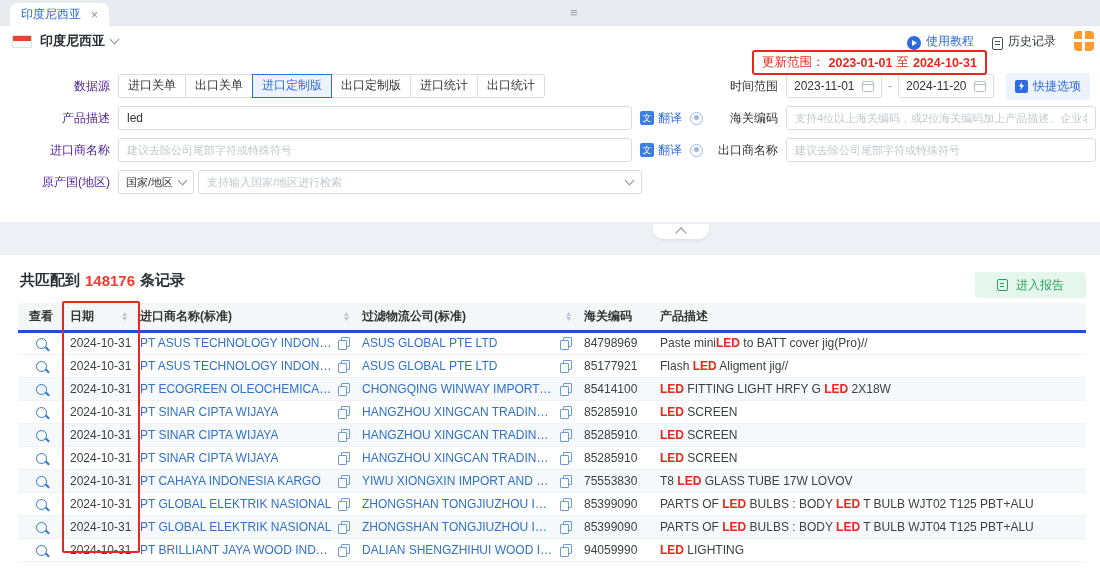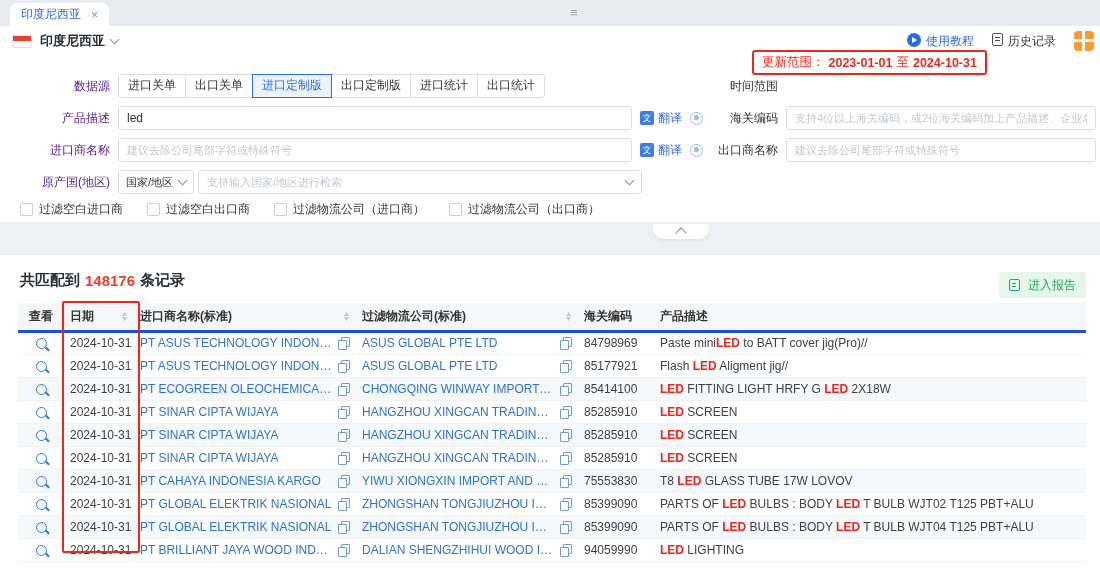--- a/index.html
+++ b/index.html
@@ -19,21 +19,21 @@
 
   
   .appheader{position:absolute;top:26px;left:0;right:0;height:30px;background:#fff;display:flex;align-items:center;padding:0 12px;box-sizing:border-box}
   .flag{width:20px;height:13px;border:1px solid #e2e2e2;display:flex;flex-direction:column;box-sizing:border-box}
   .flag i{flex:1;display:block}
   .flag .f-top{background:#e8412c}
   .flag .f-bot{background:#fff}
   .country{font-size:13px;font-weight:bold;color:#2b2f36;margin:0 6px 0 8px;cursor:pointer}
   .chev{width:6px;height:6px;border-right:1.5px solid #8a929c;border-bottom:1.5px solid #8a929c;display:inline-block;transform:rotate(45deg);margin-top:-3px}
   .hdr-right{margin-left:auto;display:flex;align-items:center;gap:18px}
-  .hlink{display:inline-flex;align-items:flex-start;gap:5px;color:#2e6ae0;cursor:pointer}
+  .hlink{display:inline-flex;align-items:flex-end;gap:5px;color:#2e6ae0;cursor:pointer}
   .hlink.dark{color:#33373d}
   .ic-tut{width:14px;height:14px;border-radius:50%;background:#2e6ae0;position:relative;display:inline-block}
   .ic-tut::after{content:'';position:absolute;left:5px;top:4px;border-left:5px solid #fff;border-top:3px solid transparent;border-bottom:3px solid transparent}
   .ic-doc{width:11px;height:13px;border:1.2px solid #4a4f57;border-radius:2px;position:relative;display:inline-block;box-sizing:border-box}
   .ic-doc::after{content:'';position:absolute;left:2px;top:3px;width:5px;height:1px;background:#4a4f57;box-shadow:0 3px 0 #4a4f57}
   .ic-gift{width:20px;height:20px;border-radius:4px;background:#ff9a2e;position:relative;flex:none;margin-right:-6px;cursor:pointer}
   .ic-gift::before{content:'';position:absolute;left:0;right:0;top:8px;height:3px;background:#fff}
   .ic-gift::after{content:'';position:absolute;top:0;bottom:0;left:8px;width:3px;background:#fff}
 
   
@@ -85,21 +85,21 @@
 
   
   .strip{position:absolute;top:222px;left:0;right:0;height:33px;background:#edf0f4}
   .collapse-tab{position:absolute;top:2px;left:653px;width:56px;height:15px;background:#fff;border-radius:0 0 10px 10px;display:flex;justify-content:center;align-items:flex-start;cursor:pointer;box-shadow:0 2px 3px rgba(0,0,0,0.06)}
   .chev-up{width:7px;height:7px;border-right:1.6px solid #8a929c;border-bottom:1.6px solid #8a929c;display:inline-block;transform:rotate(-135deg);margin-top:5px}
 
   
   .results{position:absolute;top:255px;left:0;right:0;bottom:0;background:#fff;padding-top:8px;box-sizing:border-box}
   .count-line{height:34px;display:flex;align-items:center;padding-left:20px;font-size:15px;font-weight:bold;color:#2b2f36}
   .count-num{color:#f03b2e;margin:0 5px}
-  .report-btn{position:absolute;top:17px;right:14px;height:26px;display:flex;align-items:center;gap:8px;background:#e5f6ec;color:#27a25d;border:none;border-radius:3px;padding:0 10px;font-size:12px;cursor:pointer}
+  .report-btn{position:absolute;top:17px;right:14px;height:26px;display:flex;align-items:center;gap:8px;background:#e5f6ec;color:#27a25d;border:none;border-radius:3px;padding:0 22px;font-size:12px;cursor:pointer}
   .ic-report{width:11px;height:12px;border:1.3px solid #27a25d;border-radius:2px;position:relative;display:inline-block;box-sizing:border-box}
   .ic-report::after{content:'';position:absolute;left:2px;top:2.5px;width:4px;height:1px;background:#27a25d;box-shadow:0 3px 0 #27a25d}
 
   table{border-collapse:collapse;table-layout:fixed;margin:6px 14px 0 18px;width:1068px;font-size:12px}
   thead th{background:#f4f6f8;height:28px;font-weight:bold;color:#333;text-align:left;padding:0 6px;border-bottom:3px solid #1d4ed8;box-sizing:border-box}
   thead th.c-view{text-align:center}
   .thx{display:flex;align-items:center;justify-content:space-between}
   .sort{display:inline-flex;flex-direction:column;align-items:center;margin-left:4px;cursor:pointer}
   .sort i{font-style:normal;font-size:7px;line-height:5px;color:#c3c9d2;transform:scaleX(1.25)}
   tbody td{height:23px;padding:0 6px;border-bottom:1px solid #f0f2f5;white-space:nowrap;overflow:hidden;color:#3c4046;box-sizing:border-box}
@@ -164,20 +164,35 @@
       <div class="segs">
           <button class="seg">进口关单</button>
           <button class="seg">出口关单</button>
           <button class="seg active">进口定制版</button>
           <button class="seg">出口定制版</button>
           <button class="seg">进口统计</button>
           <button class="seg">出口统计</button>
         </div>
     </div>
     <span class="rlabel">时间范围</span>
+    <div class="rfield">
+      <div class="dateinp">
+        <span>2023-11-01</span>
+        <span class="ic-cal"></span>
+      </div>
+      <span class="datesep">-</span>
+      <div class="dateinp">
+        <span>2024-11-20</span>
+        <span class="ic-cal"></span>
+      </div>
+      <span class="quick">
+        <span class="ic-quick"></span>
+        <span>快捷选项</span>
+      </span>
+    </div>
   </div>
 
   <div class="frow">
     <span class="flabel">产品描述</span>
     <div class="mid592">
       <input class="inp w514" value="led" style="">
       <span class="trans">
         <span class="ic-trans"></span>
         <span>翻译</span>
       </span>
@@ -212,38 +227,20 @@
         <span>国家/地区</span>
         <span class="chev"></span>
       </span>
       <span class="selinput">
         <input placeholder="支持输入国家/地区进行检索" style="">
         <span class="chev"></span>
       </span>
     </div>
   </div>
 
-  <div class="cbrow">
-      <label class="cb">
-        <span class="cbbox"></span>
-        <span>过滤空白进口商</span>
-      </label>
-      <label class="cb">
-        <span class="cbbox"></span>
-        <span>过滤空白出口商</span>
-      </label>
-      <label class="cb">
-        <span class="cbbox"></span>
-        <span>过滤物流公司（进口商）</span>
-      </label>
-      <label class="cb">
-        <span class="cbbox"></span>
-        <span>过滤物流公司（出口商）</span>
-      </label>
-    </div>
 </div>
 
 <div class="strip">
   <div class="collapse-tab">
     <span class="chev-up"></span>
   </div>
 </div>
 
 <div class="results">
   <div class="count-line">

